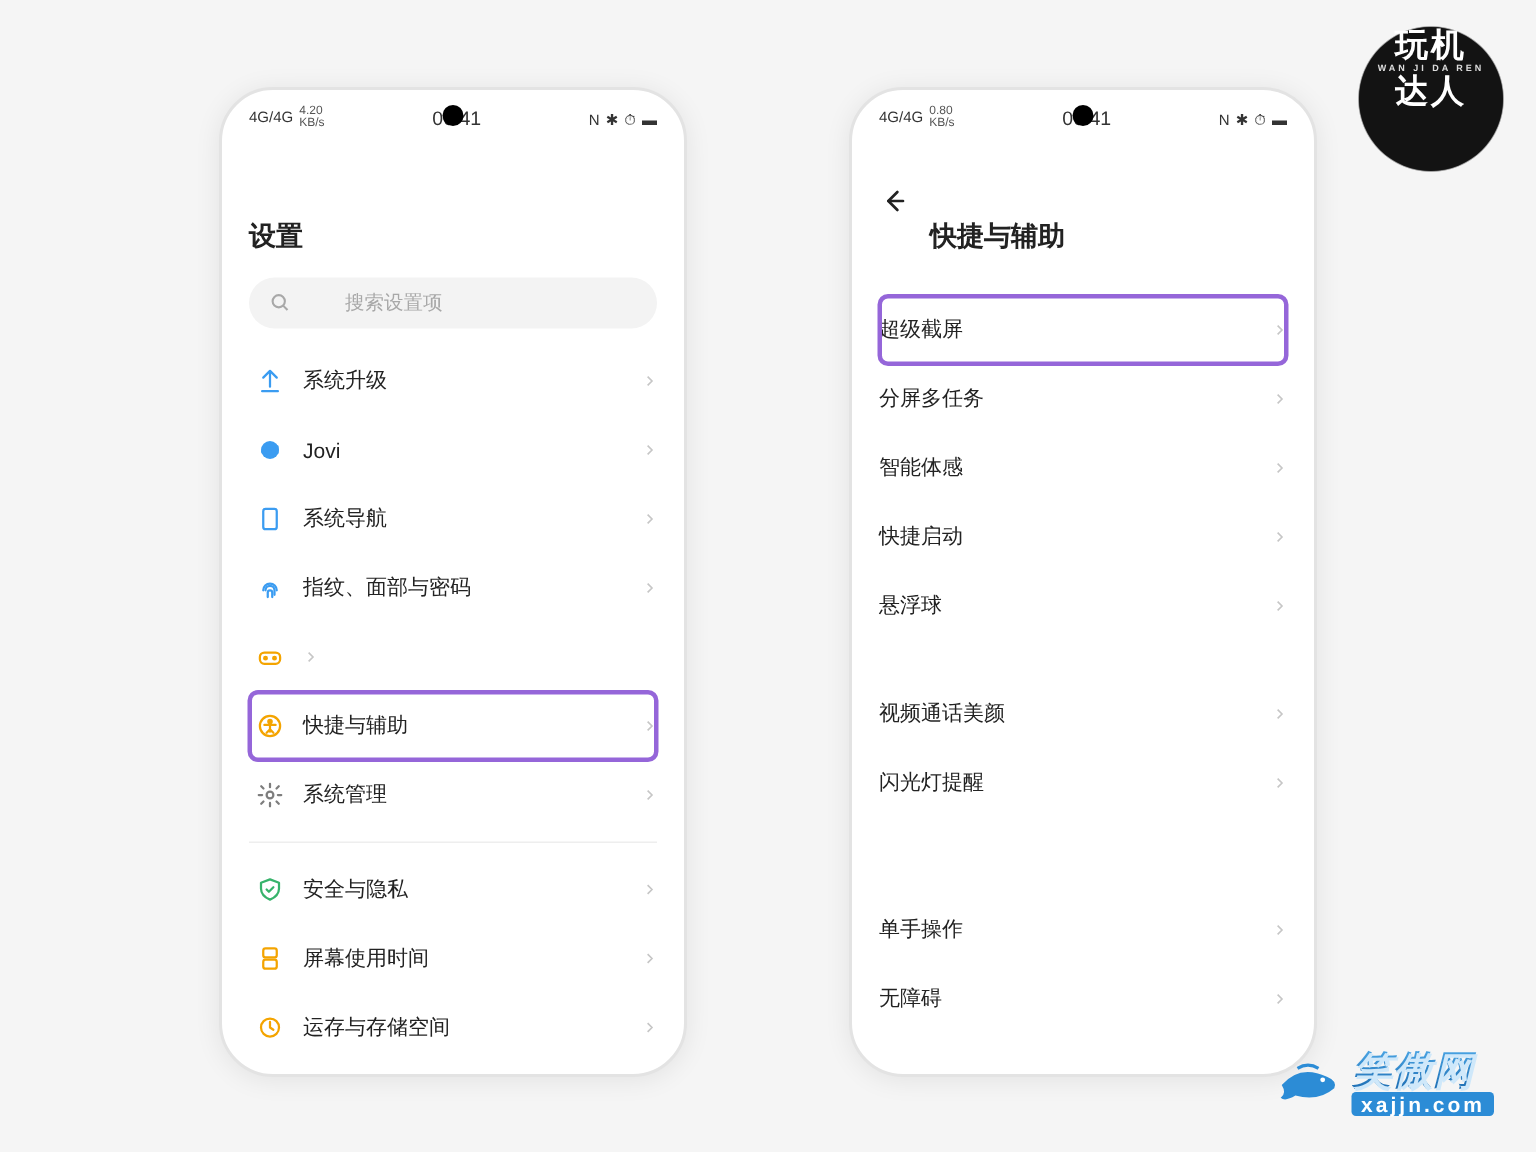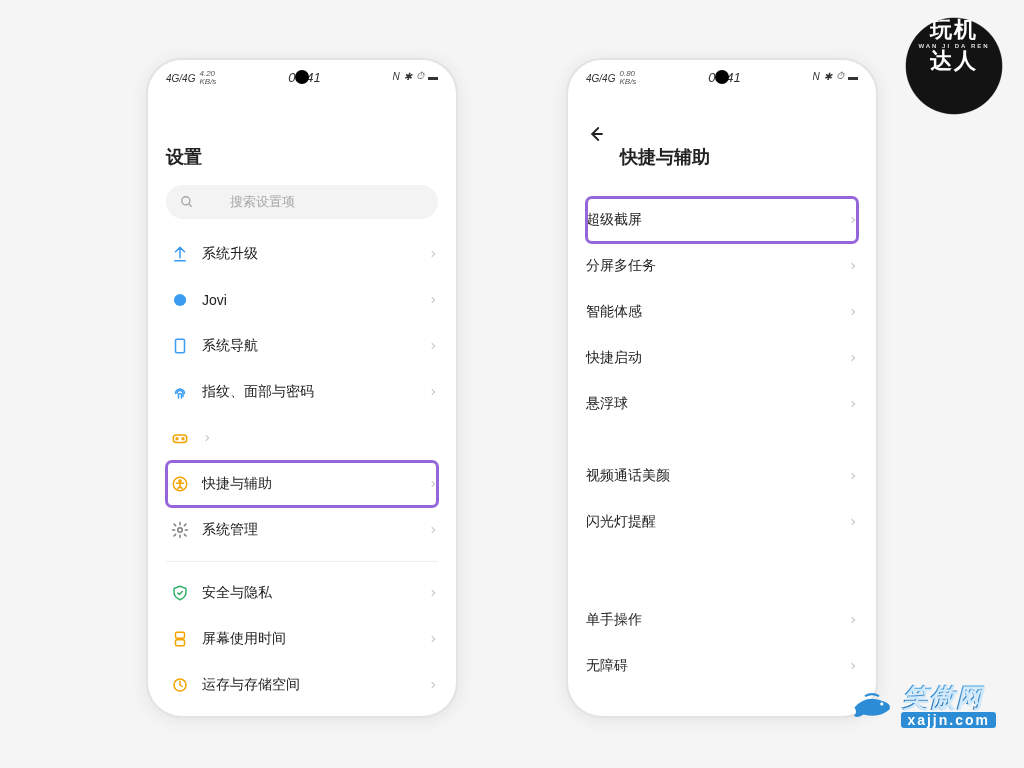--- a/index.html
+++ b/index.html
@@ -32,25 +32,24 @@
     top: 0; left: 50%;
     transform: translateX(-50%);
     width: 14px; height: 14px;
     background: #000;
     border-radius: 50%;
     margin-top: 10px;
   }
   .statusbar {
     display: flex;
     justify-content: space-between;
-    align-items: flex-start;
+    align-items: flex-end;
     font-size: 10px;
     color: #333;
     padding: 10px 18px 4px 18px;
-    font-style: italic;
   }
   .statusbar .left, .statusbar .right { display:flex; align-items:center; gap:4px; }
   .statusbar .speed { font-size:8px; line-height:1; text-align:left; color:#555;}
   .statusbar .time { font-size:13px; font-weight:500; }
   .screen { padding: 0 14px; }
   .title-row {
     display:flex; align-items:center;
     padding: 8px 4px 10px 4px;
   }
   .title-row h1 { font-size: 18px; font-weight:600; color:#222;margin-top:47px; }
@@ -109,21 +108,21 @@
   .badge-circle .rough {
     position:absolute; inset:-6px;
     border-radius:50%;
     background:
       radial-gradient(circle, #131313 62%, transparent 64%);
   }
   .badge-circle > * { position:relative; z-index:2; }
   
   .wm {
     position:absolute;
-    right:28px; bottom:40px;
+    right:28px; bottom:24px;
     display:flex; align-items:center;
     gap:8px;
     color:#2c8cd6;
     font-weight:700;
   }
   .wm .fish {
     width:42px; height:30px; position:relative;
   }
   .wm .text { display:flex; flex-direction:column; line-height:1; }
   .wm .text .cn { font-size:26px; font-style:italic; letter-spacing:1px;

